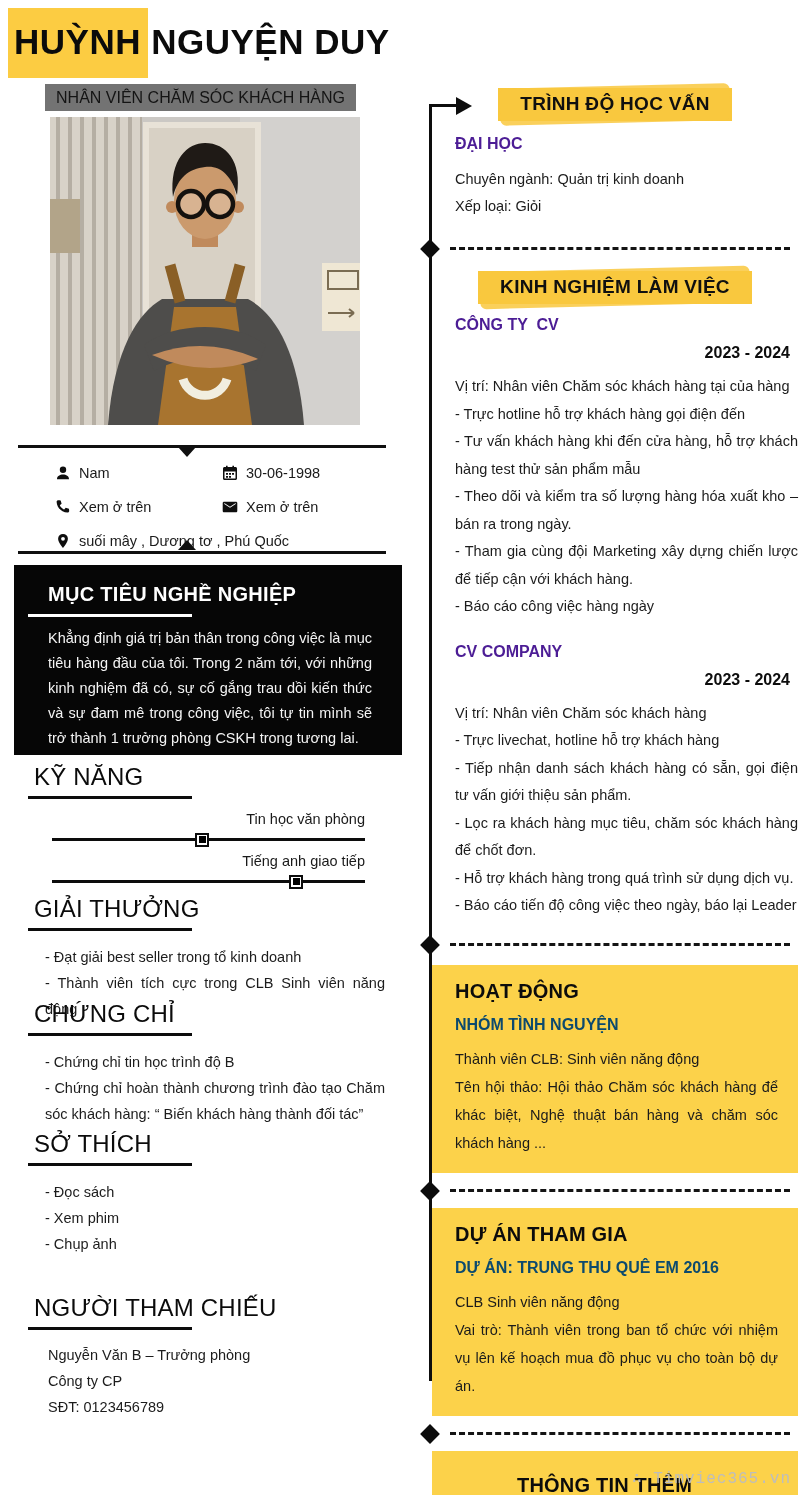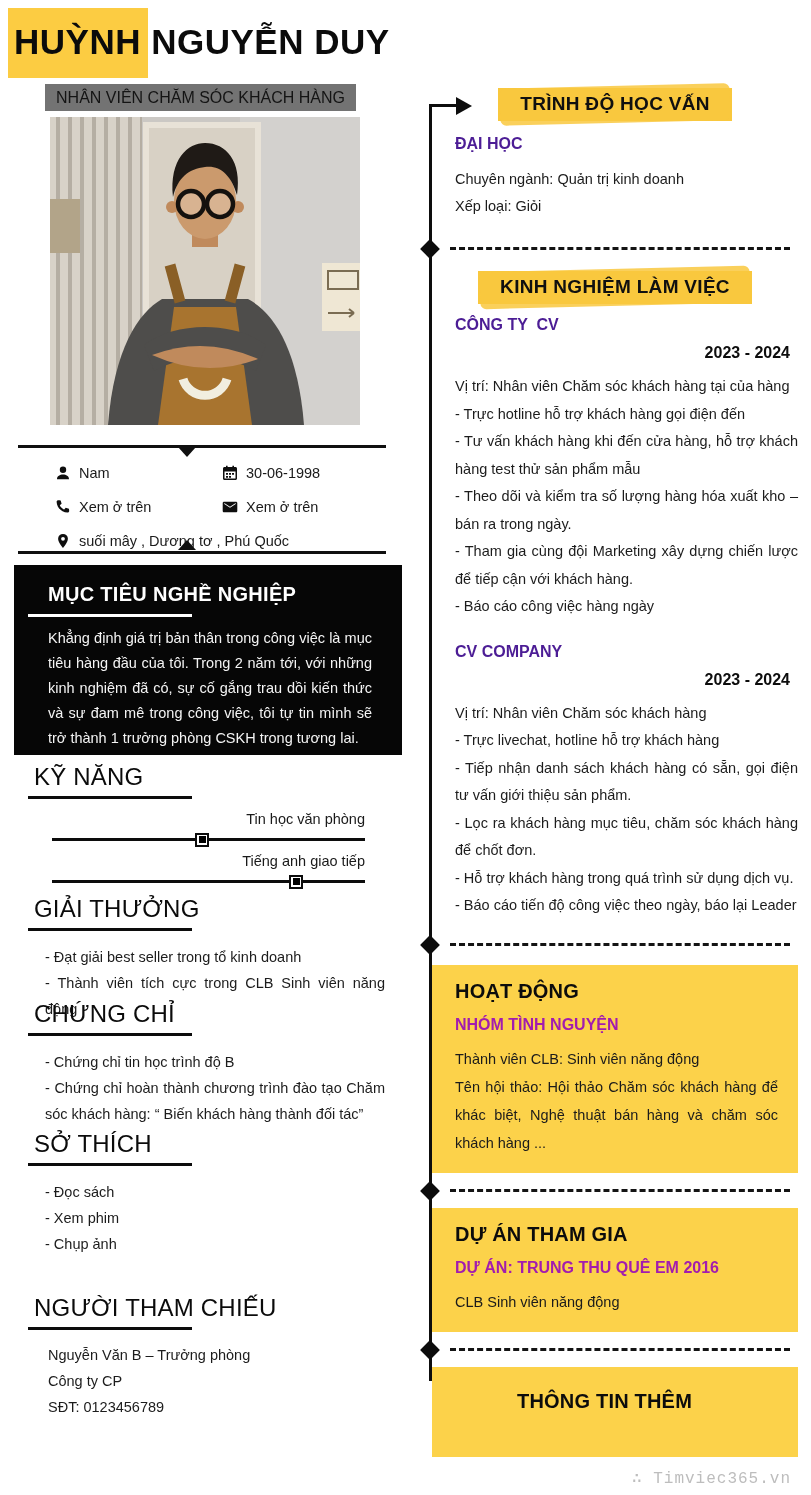--- a/index.html
+++ b/index.html
@@ -65,32 +65,32 @@
   .rc-ind { margin-left:23px; }
   .rc-sub { font-size:16px; font-weight:700; color:#4c1d95; line-height:20px; white-space:pre-wrap; }
   .rc-line { font-size:14.5px; line-height:27px; color:#1c1c1c; }
   .rc-par p { font-size:14.5px; line-height:27.5px; text-align:justify; color:#1c1c1c; }
   .period { text-align:right; font-size:16px; font-weight:700; color:#0d0d0d; margin-right:8px; }
   .sep { position:relative; height:14px; }
   .sep .dash { position:absolute; left:18px; right:8px; top:5px; border-top:3px dashed #141414; }
   .sep .diamond { position:absolute; left:-9px; top:0; width:14px; height:14px; background:#0c0c0c; transform:rotate(45deg); }
   .ybox { background:#FCD24A; padding:15px 20px 16px 23px; }
   .ybox h3 { font-size:20px; font-weight:700; color:#0c0c0c; letter-spacing:.2px; }
-  .ybox h4 { font-size:16px; font-weight:700; color:#a21caf; margin-top:13px; }
+  .ybox h4 { font-size:16px; font-weight:700; color:#0c4a6e; margin-top:13px; }
   .ybox p { font-size:14.5px; line-height:28px; text-align:justify; color:#1b1b1b; }
   .watermark { position:absolute; right:20px; top:1468px; font-family:"Liberation Mono","DejaVu Sans Mono",monospace;
     font-size:16px; color:#bdbdbd; letter-spacing:1px; }
 </style>
 </head>
 <body>
 
 <div class="page">
 
   <div class="name-hl"></div>
-  <h1 class="name">HUỲNH NGUYỄN DUY</h1>
+  <h1 class="name">HUỲNH NGUYỆN DUY</h1>
   <div class="subtitle">
     <span>NHÂN VIÊN CHĂM SÓC KHÁCH HÀNG</span>
   </div>
 
   <div class="photo">
     <svg viewBox="0 0 310 308" preserveAspectRatio="none">
       <defs>
         <pattern id="stripes" width="12" height="10" patternUnits="userSpaceOnUse">
           <rect width="12" height="10" fill="#d8d2c8"></rect>
             <rect x="6" width="4" height="10" fill="#b5aea3"></rect>
@@ -305,20 +305,21 @@
     <div class="sep" style="margin-top:11px">
       <div class="diamond"></div>
       <div class="dash"></div>
     </div>
 
     <div class="ybox" style="margin-top:10px">
       <h3>DỰ ÁN THAM GIA</h3>
       <h4>DỰ ÁN: TRUNG THU QUÊ EM 2016</h4>
       <div style="margin-top:11px">
         <p>CLB Sinh viên năng động</p>
+        <p>Vai trò: Thành viên trong ban tổ chức với nhiệm vụ lên kế hoạch mua đồ phục vụ cho toàn bộ dự án.</p>
       </div>
     </div>
 
     <div class="sep" style="margin-top:11px">
       <div class="diamond"></div>
       <div class="dash"></div>
     </div>
 
     <div class="ybox" style="margin-top:10px; padding-bottom:44px">
       <h3 style="margin-left:62px; margin-top:8px">THÔNG TIN THÊM</h3>

